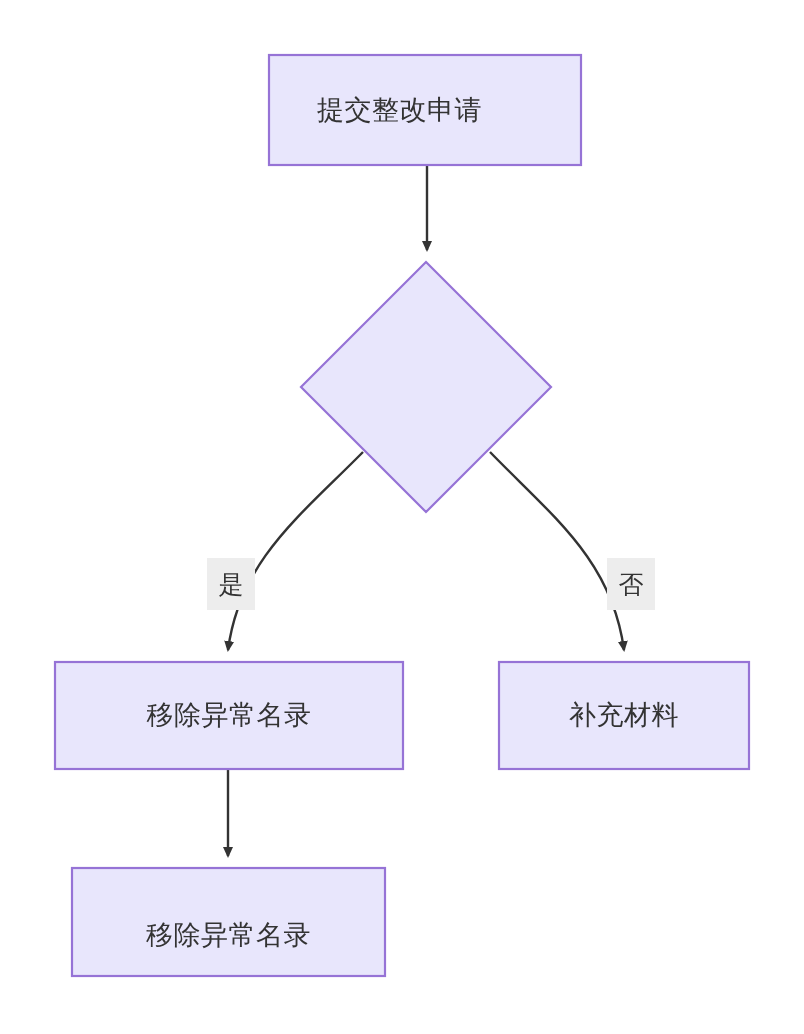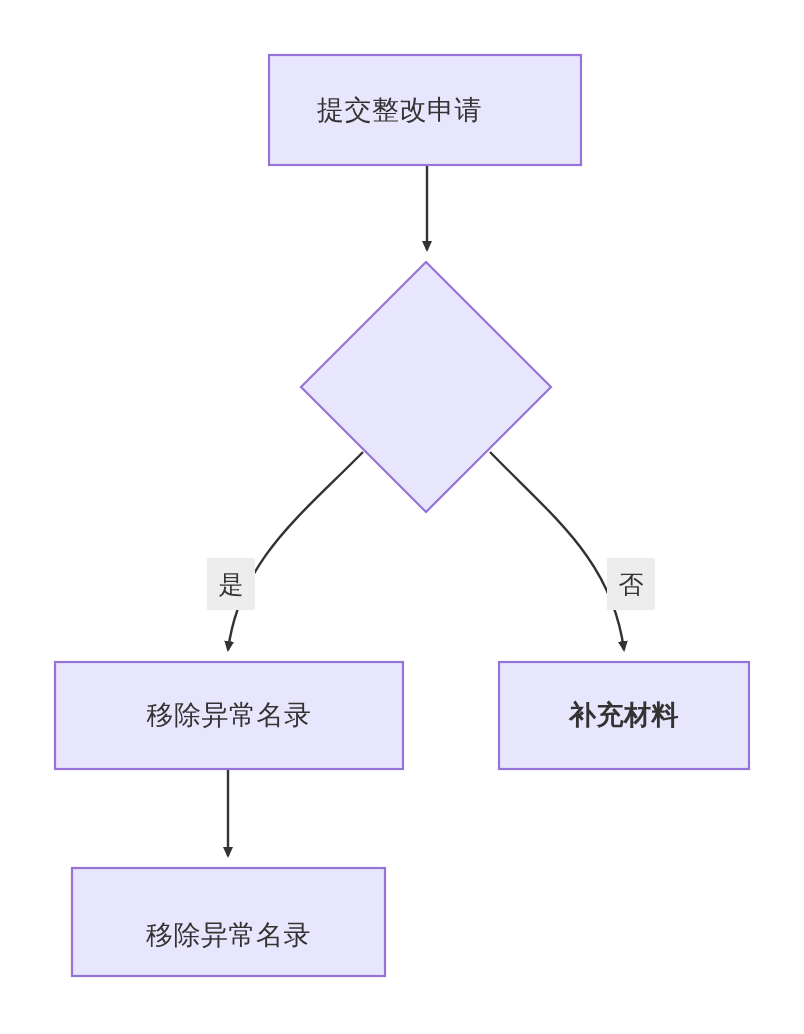--- a/index.html
+++ b/index.html
@@ -80,21 +80,21 @@
     <rect x="499" y="662" width="250" height="107" fill="#e8e6fc" stroke="#9673d6" stroke-width="2.2"></rect>
 
     <rect x="72" y="868" width="313" height="108" fill="#e8e6fc" stroke="#9673d6" stroke-width="2.2"></rect>
   </svg>
 
   <div class="node-label" style="left:269px; top:55px; width:261px; height:110px;">提交整改申请</div>
 
 
   <div class="node-label" style="left:55px; top:662px; width:348px; height:107px;">移除异常名录</div>
 
-  <div class="node-label" style="left:499px; top:662px; width:250px; height:107px;font-weight:bold;">补充材料</div>
+  <div class="node-label" style="left:499px; top:662px; width:250px; height:107px;">补充材料</div>
 
   <div class="node-label" style="left:72px; top:868px; width:313px; height:108px;margin-top:13px;">移除异常名录</div>
 
   <div class="edge-label" style="left:207px; top:558px; width:40px; height:48px;">是</div>
 
   <div class="edge-label" style="left:607px; top:558px; width:40px; height:48px;">否</div>
 
 </div>
 
 </body></html>

